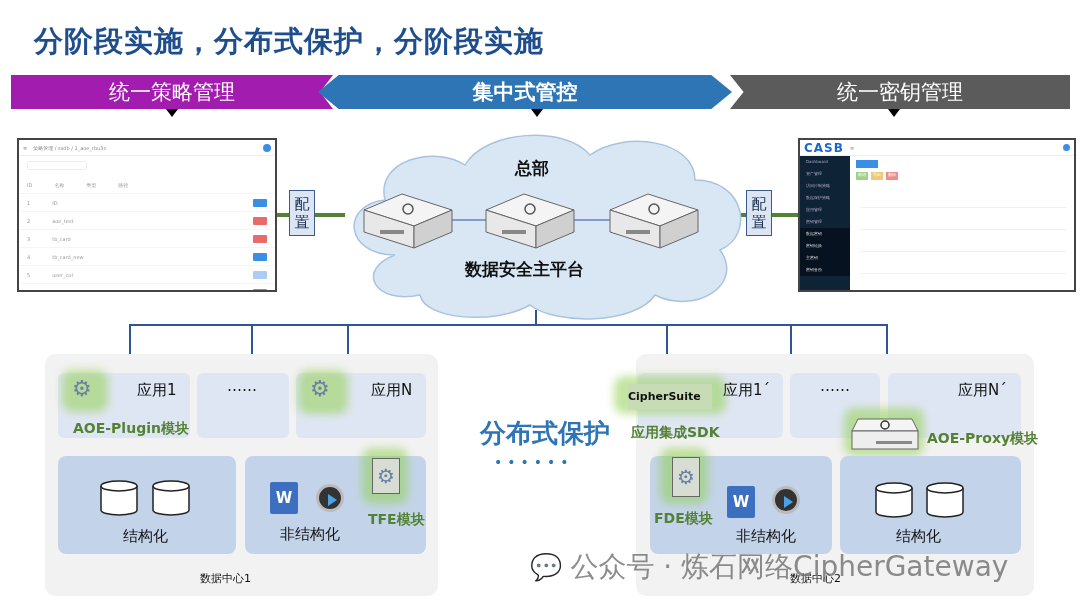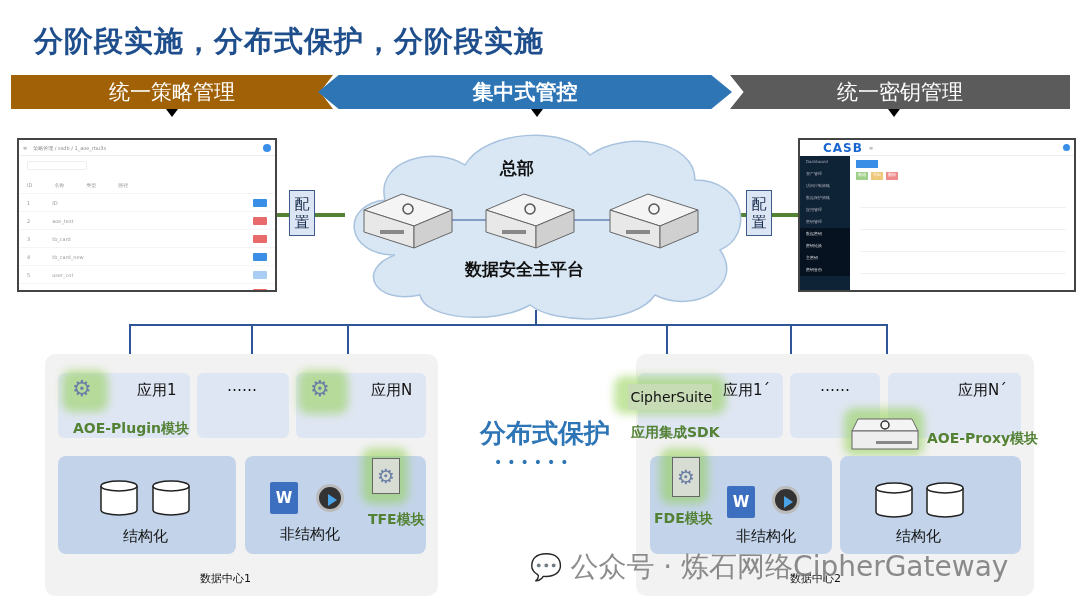--- a/index.html
+++ b/index.html
@@ -2,48 +2,48 @@
 <html><head>
 <meta charset="utf-8">
 <style>
   * { box-sizing: border-box; margin: 0; padding: 0; }
   body { width: 1080px; height: 608px; background: #ffffff; position: relative; overflow: hidden; font-family: "DejaVu Sans", "Liberation Sans", sans-serif; }
   .abs { position: absolute; }
   #title { left: 34px; top: 22px; font-size: 29px; font-weight: bold; color: #1f4e8c; letter-spacing: 1px; }
 
   
   .banner { position: absolute; top: 75px; height: 34px; display: flex; align-items: center; justify-content: center; color: #fff; font-size: 21px; }
-  #banner-left { left: 11px; width: 322px; background: #a16207; clip-path: polygon(0 0, 100% 0, 96% 50%, 100% 100%, 0 100%); }
+  #banner-left { left: 11px; width: 322px; background: #a21caf; clip-path: polygon(0 0, 100% 0, 96% 50%, 100% 100%, 0 100%); }
   #banner-mid { left: 318px; width: 414px; background: #2e75b6; font-weight: bold; clip-path: polygon(5% 0, 95% 0, 100% 50%, 95% 100%, 5% 100%, 0 50%); }
   #banner-right { left: 730px; width: 340px; background: #5b5b5b; clip-path: polygon(0 0, 100% 0, 100% 100%, 0 100%, 4% 50%); }
   .pointer { position: absolute; top: 109px; width: 0; height: 0; border-left: 6px solid transparent; border-right: 6px solid transparent; border-top: 8px solid #000; }
 
   
   .shot { position: absolute; background: #fff; border: 2px solid #444; overflow: hidden; }
   #shot-left { left: 17px; top: 138px; width: 260px; height: 154px; }
-  #shot-right { left: 798px; top: 138px; width: 278px; height: 154px; padding-left: 19px; }
+  #shot-right { left: 798px; top: 138px; width: 278px; height: 154px; }
   .s-topbar { height: 16px; border-bottom: 1px solid #eee; display:flex; align-items:center; padding: 0 4px; font-size: 5px; color:#888; gap: 6px; }
   .s-row { height: 18px; display: flex; align-items: center; padding: 0 8px; font-size: 5px; color: #999; gap: 22px; border-bottom: 1px solid #f5f5f5; }
   .s-btn { width: 14px; height: 8px; border-radius: 1px; margin-left: auto; }
   .btn-blue { background: #3a8ee6; }
   .btn-red { background: #e86a6a; }
   .btn-lblue { background: #a9cdf3; }
   .r-side { position: absolute; left: 0; top: 16px; width: 50px; bottom: 0; background: #0f2336; }
   .r-side div { height: 12px; font-size: 4px; color: #aab; padding-left: 6px; line-height: 12px; }
   .r-side div.act { background: #061220; color: #ddd; }
   .casb-logo { font-weight: bold; font-size: 12px; color: #1a66d0; letter-spacing: 1px; }
 
   
   .cfg { position: absolute; width: 26px; height: 46px; background: #dbe5f3; border: 1px solid #3c5a8c; font-size: 15px; color: #1b2d4f; display: flex; flex-direction: column; align-items: center; justify-content: center; line-height: 18px; }
   .gline { position: absolute; height: 4px; background: #548235; }
 
   
   #cloud { position: absolute; left: 335px; top: 125px; width: 420px; height: 200px; }
   .cloud-txt { position: absolute; font-weight: bold; color: #111; }
-  #hq-label { left: 500px; top: 157px; font-size: 17px; }
+  #hq-label { left: 515px; top: 157px; font-size: 17px; }
   #platform-label { left: 465px; top: 258px; font-size: 17px; }
   .server { position: absolute; }
 
   
   .vl { position: absolute; width: 2px; background: #2f5597; }
   .hl { position: absolute; height: 2px; background: #2f5597; }
 
   
   .dc { position: absolute; background: #f2f2f2; border-radius: 10px; }
   .app { position: absolute; background: #dfe6f3; border-radius: 6px; }
@@ -239,21 +239,21 @@
 <div class="dc-title" style="left:200px;top:571px;">数据中心1</div>
 
 <div id="dist-label" class="abs">分布式保护</div>
 <div id="dist-dots" class="abs">••••••</div>
 
 <div class="dc" style="left:636px;top:354px;width:398px;height:242px;"></div>
 <div class="app" style="left:638px;top:373px;width:145px;height:65px;"></div>
 <div class="app" style="left:790px;top:373px;width:90px;height:65px;"></div>
 <div class="app" style="left:888px;top:373px;width:133px;height:65px;"></div>
 <div class="glow" style="left:614px;top:376px;width:112px;height:38px;"></div>
-<div class="abs" style="left:628px;top:384px;width:84px;height:26px;background:#c7dcb4;font-size:14px;font-weight:normal;color:#111;text-align:right;line-height:26px;">CipherSuite</div>
+<div class="abs" style="left:628px;top:384px;width:84px;height:26px;background:#c7dcb4;font-size:11px;font-weight:bold;color:#111;text-align:left;line-height:26px;">CipherSuite</div>
 <div class="lbl" style="left:723px;top:381px;">应用1´</div>
 <div class="lbl" style="left:820px;top:377px;">……</div>
 <div class="lbl" style="left:958px;top:381px;">应用N´</div>
 <div class="glbl" style="left:631px;top:424px;">应用集成SDK</div>
 <div class="glow" style="left:844px;top:408px;width:80px;height:48px;"></div>
 <svg class="abs" style="left:850px;top:417px;" width="70" height="34" viewBox="0 0 70 34">
   <polygon points="8,2 62,2 68,14 2,14" fill="#f4f4f4" stroke="#666"></polygon>
   <rect x="2" y="14" width="66" height="18" fill="#eee" stroke="#666"></rect>
   <circle cx="35" cy="8" r="4" fill="none" stroke="#333" stroke-width="1.5"></circle>
   <rect x="26" y="24" width="36" height="3" fill="#888"></rect>

